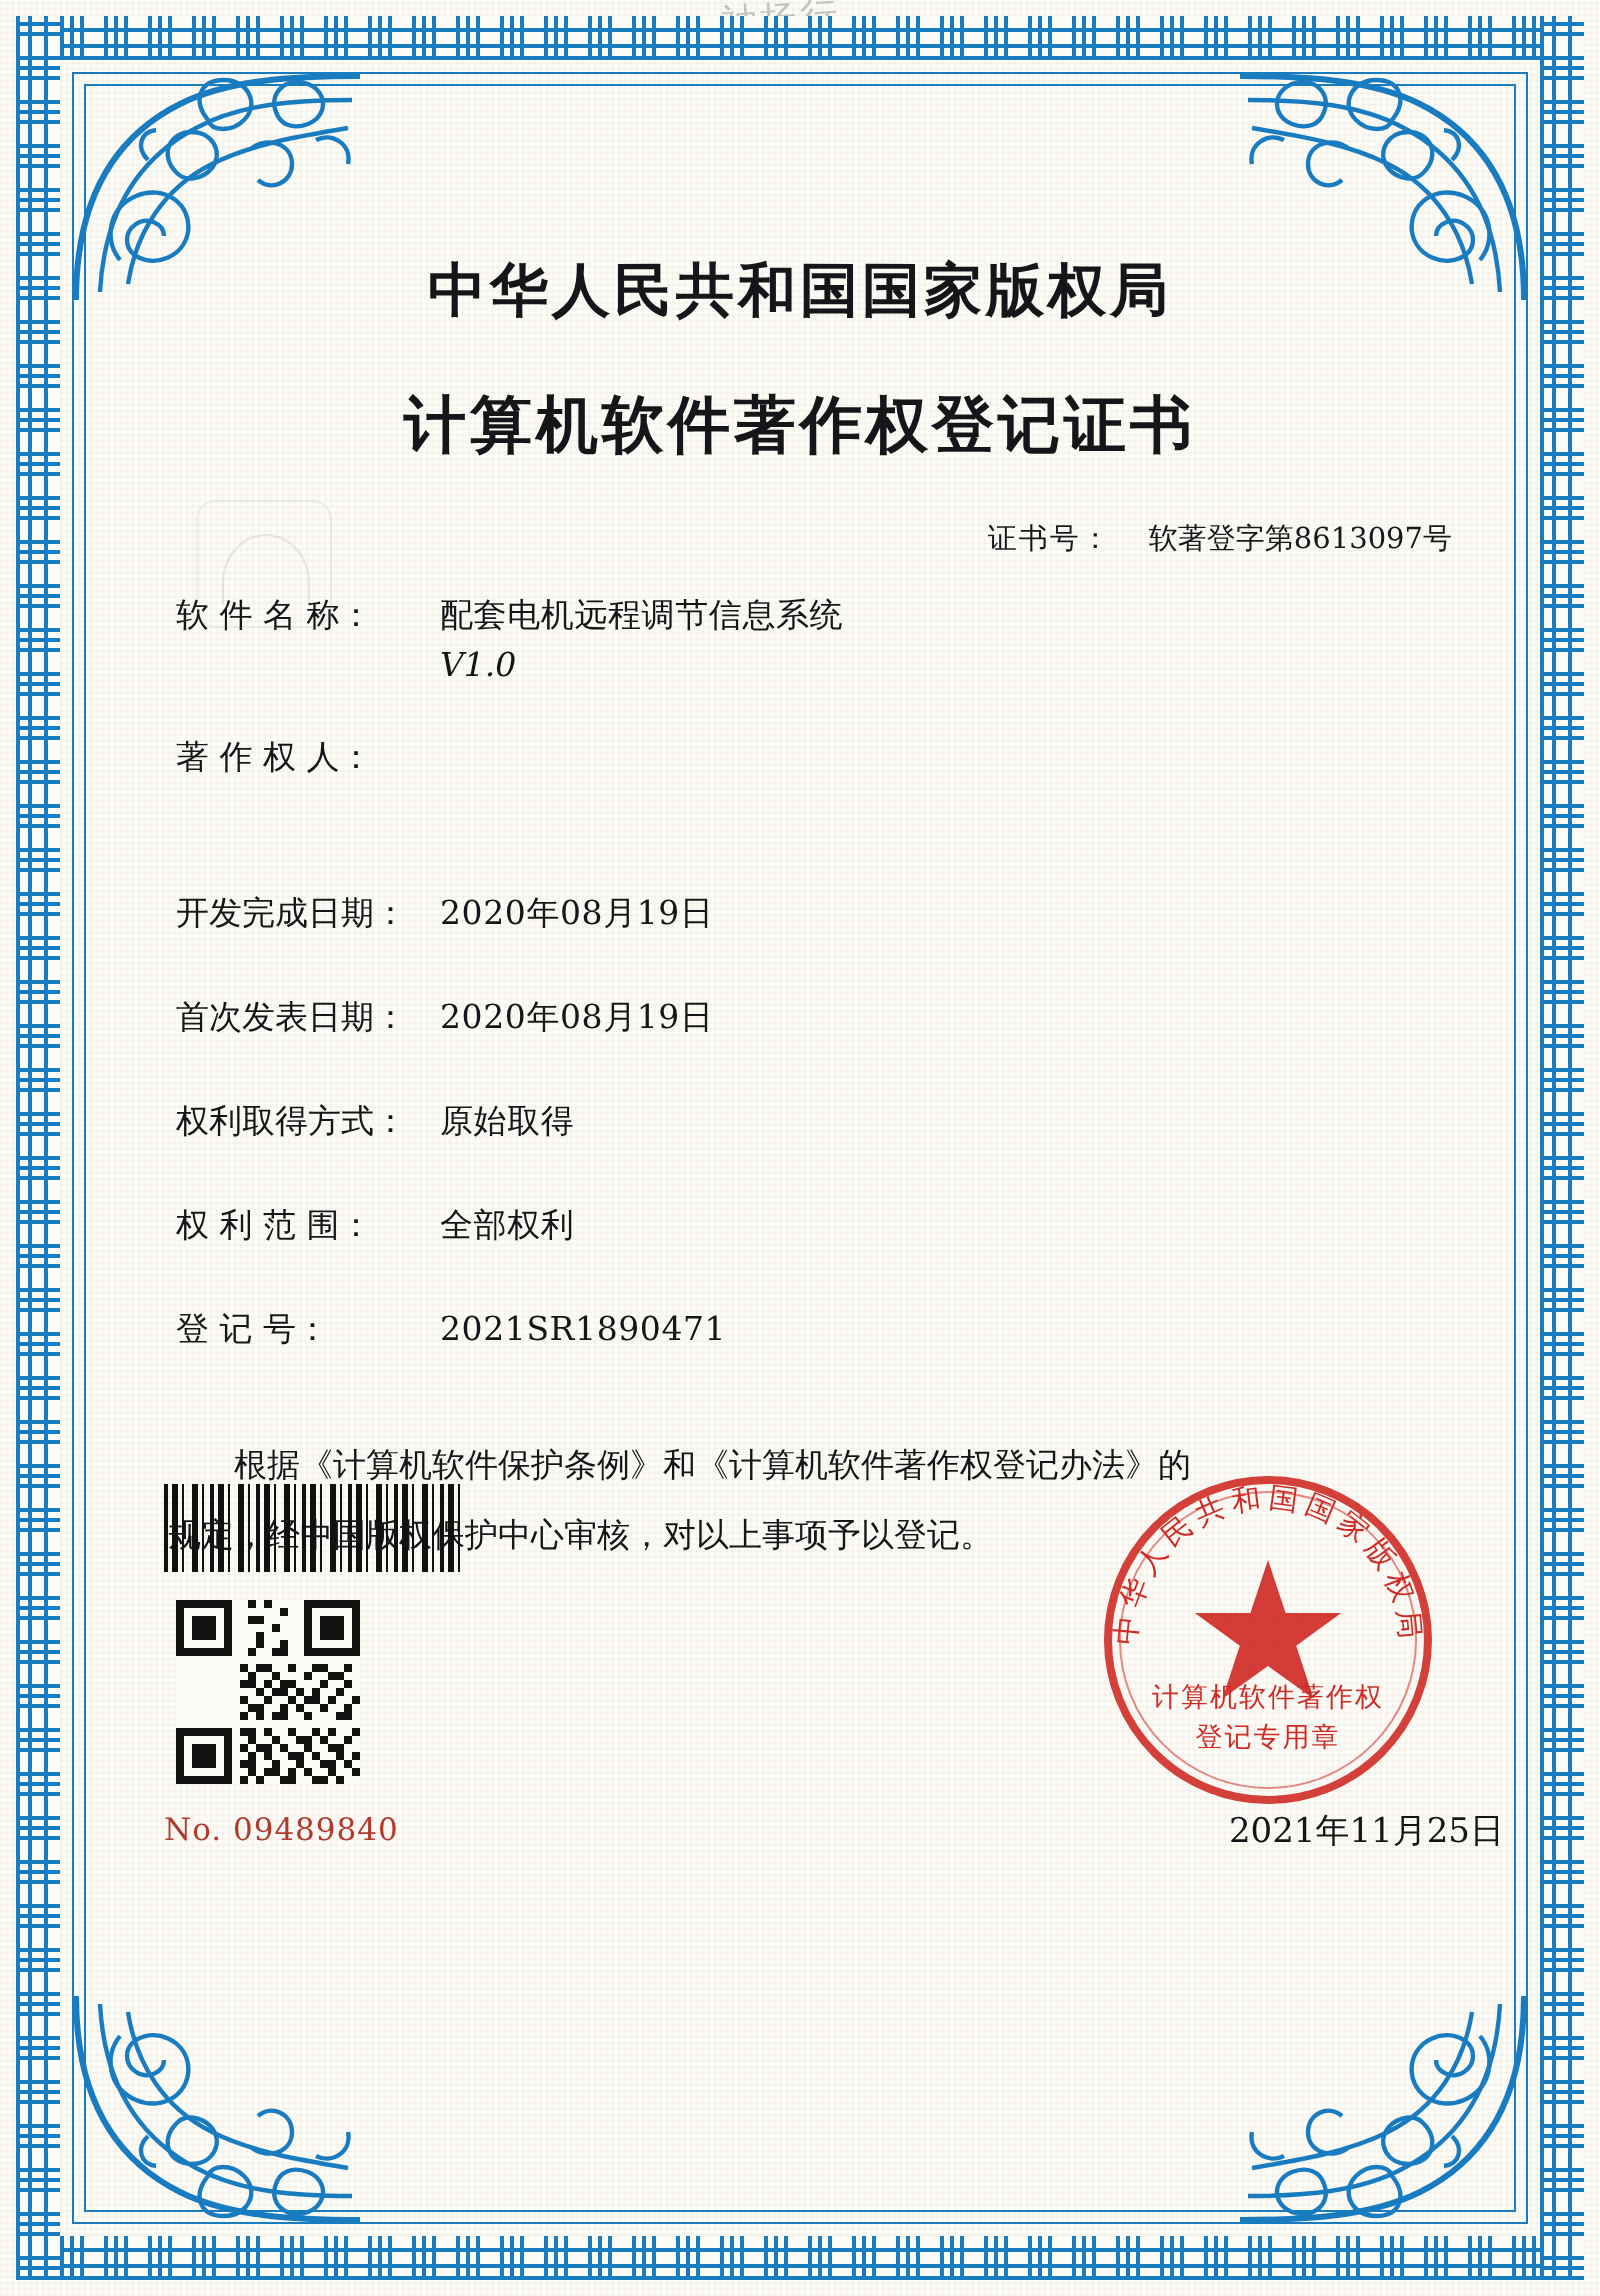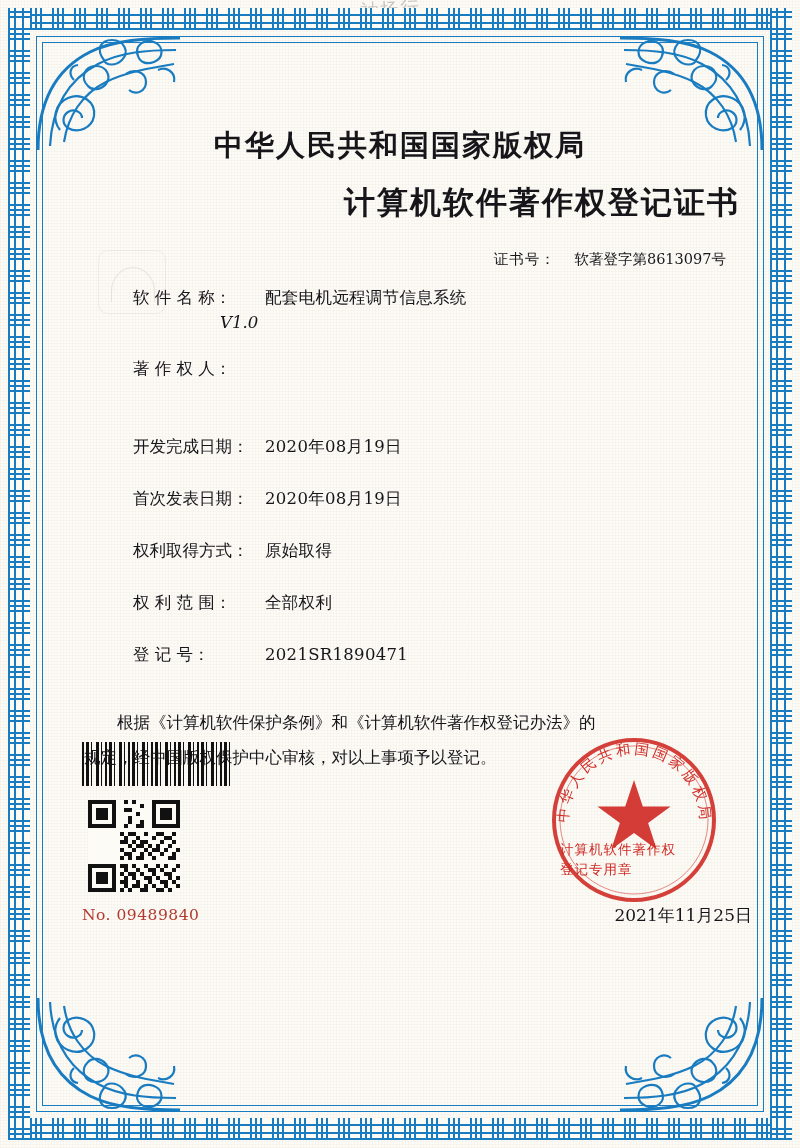--- a/index.html
+++ b/index.html
@@ -133,27 +133,27 @@
   .title-main {
     text-align: center;
     font-family: "DejaVu Serif", "Liberation Serif", serif;
     font-weight: bold;
     font-size: 29px;
     letter-spacing: 2px;
     color: #16151a;
     margin-top: 26px;
   }
   .title-sub {
-    text-align: right;
+    text-align: center;
     font-family: "DejaVu Serif", "Liberation Serif", serif;
     font-weight: bold;
     font-size: 31px;
     letter-spacing: 2px;
     color: #16151a;
-    margin-top: 16px;
+    margin-top: 26px;
   }
 
   .cert-no-row {
     margin-top: 26px;
     text-align: right;
     padding-right: 14px;
     font-family: "DejaVu Serif", "Liberation Serif", serif;
     font-size: 14.5px;
     color: #18181c;
   }
@@ -180,21 +180,20 @@
   }
 
   .fields {
     margin-top: 18px;
     padding-left: 28px;
   }
   .field-row {
     display: flex;
     align-items: baseline;
     margin-bottom: 4px;
-    margin-left: 45px;
   }
   .field-label {
     width: 132px;
     flex: 0 0 132px;
     font-family: "DejaVu Serif", "Liberation Serif", serif;
     font-size: 16.5px;
     color: #16151a;
     white-space: nowrap;
   }
   .field-value {
@@ -279,21 +278,21 @@
     width: 184px;
     height: 184px;
   }
   .seal svg { display: block; }
 
   .seal-text-block {
     position: absolute;
     right: 92px;
     top: 840px;
     width: 148px;
-    text-align: left;
+    text-align: center;
     color: #cf2b26;
     font-family: "DejaVu Serif", "Liberation Serif", serif;
     font-size: 13.5px;
     line-height: 1.45;
     letter-spacing: 1px;
     pointer-events: none;
   }
 </style>
 </head>
 <body>

